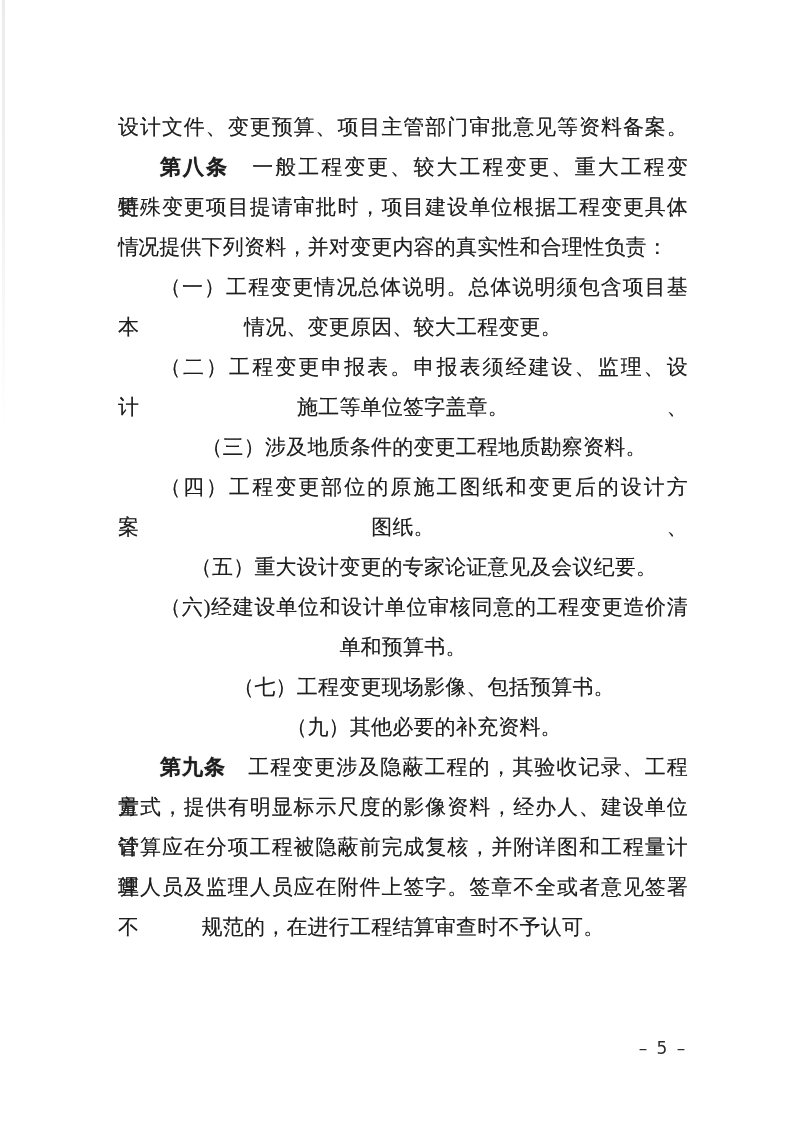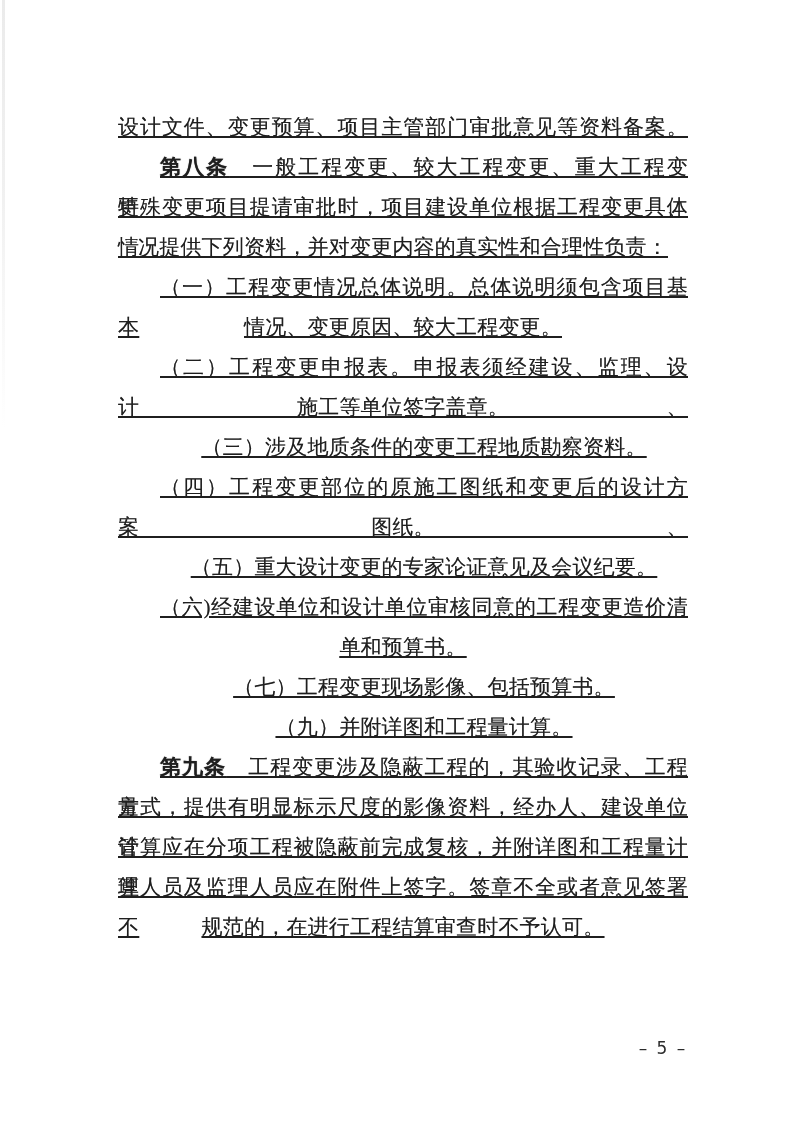--- a/index.html
+++ b/index.html
@@ -31,21 +31,20 @@
   }
   .doc-body {
     position: absolute;
     left: 118px;
     top: 107px;
     width: 570px;
     color: #1f1f1f;
     font-size: 21px;
     letter-spacing: 0.2px;
     text-shadow: 0 0 0.5px rgba(40,40,40,0.55);
-    text-decoration: underline;
   }
   .line {
     height: 40px;
     line-height: 40px;
     white-space: nowrap;
     text-align: center;
   }
   .line.justify {
     white-space: normal;
     text-align: justify;
@@ -86,21 +85,21 @@
       <div class="line"><span>情况、变更原因、较大工程变更。</span></div>
       <div class="line indent justify"><span>（二）工程变更申报表。申报表须经建设、监理、设计、</span></div>
       <div class="line"><span>施工等单位签字盖章。</span></div>
       <div class="line indent"><span>（三）涉及地质条件的变更工程地质勘察资料。</span></div>
       <div class="line indent justify"><span>（四）工程变更部位的原施工图纸和变更后的设计方案、</span></div>
       <div class="line"><span>图纸。</span></div>
       <div class="line indent"><span>（五）重大设计变更的专家论证意见及会议纪要。</span></div>
       <div class="line indent justify"><span>（六)经建设单位和设计单位审核同意的工程变更造价清</span></div>
       <div class="line"><span>单和预算书。</span></div>
       <div class="line indent"><span>（七）工程变更现场影像、包括预算书。</span></div>
-      <div class="line indent"><span>（九）并附详图和工程量计算。</span></div>
+      <div class="line indent"><span>（九）其他必要的补充资料。</span></div>
       <div class="line indent justify"><span class="term">第九条</span><span>　工程变更涉及隐蔽工程的，其验收记录、工程量</span></div>
       <div class="line justify"><span>方式，提供有明显标示尺度的影像资料，经办人、建设单位管</span></div>
       <div class="line justify"><span>计算应在分项工程被隐蔽前完成复核，并附详图和工程量计算</span></div>
       <div class="line justify"><span>理人员及监理人员应在附件上签字。签章不全或者意见签署不</span></div>
       <div class="line"><span>规范的，在进行工程结算审查时不予认可。</span></div>
     </div>
   <div class="page-number">– 5 –</div>
 </div>
 
 </body></html>

